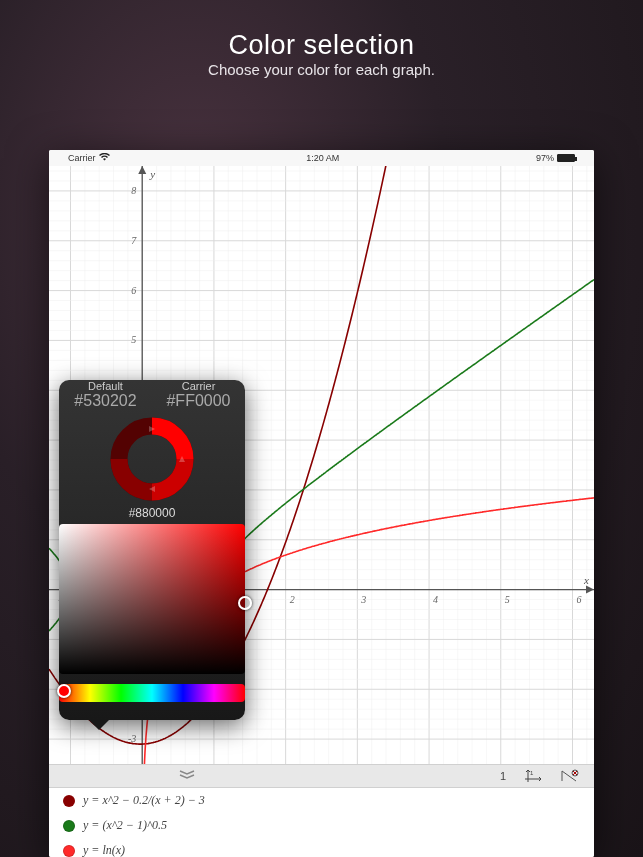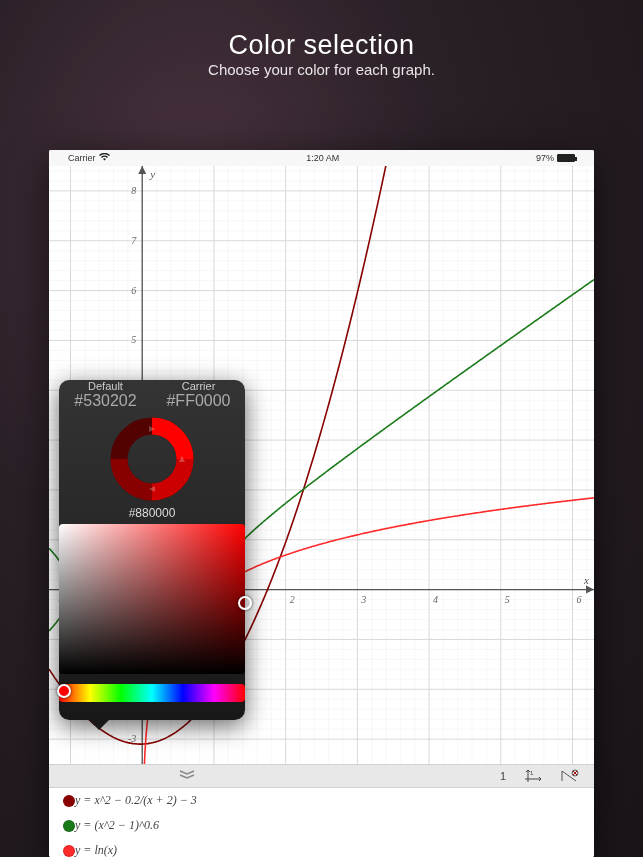--- a/index.html
+++ b/index.html
@@ -45,21 +45,21 @@
 
   .toolbar {
     height: 24px; background: #e8e8e8; border-top:1px solid #d0d0d0; border-bottom:1px solid #d0d0d0;
     display:flex; align-items:center; justify-content:flex-end; gap:10px; padding: 0 10px;
     font-size: 11px;
   }
   .toolbar .expand { margin-right:auto; margin-left:120px; color:#888; }
   .tb-btn { color:#444; padding:0 4px; cursor:pointer; display:flex; align-items:center; gap:2px; }
 
   .fn-list { background:#fff; }
-  .fn-row { display:flex; align-items:center; padding: 5px 14px; font-size: 12px; font-family: Georgia, serif; font-style: italic; color:#444;}
+  .fn-row { display:flex; align-items:center; gap:8px; padding: 5px 14px; font-size: 12px; font-family: Georgia, serif; font-style: italic; color:#444;}
   .fn-dot { width:12px; height:12px; border-radius:50%; flex-shrink:0; }
 
   
   .picker {
     position: absolute;
     left: 10px; top: 230px;
     width: 186px; height: 340px;
     background: linear-gradient(#343434,#181818);
     border-radius: 10px;
     box-shadow: 0 6px 24px rgba(0,0,0,0.6);
@@ -270,21 +270,21 @@
     </span>
   </div>
 
   <div class="fn-list" id="fnlist">
       <div class="fn-row">
         <span class="fn-dot" style="background: rgb(136, 0, 0);"></span>
         <span>y = x^2 − 0.2/(x + 2) − 3</span>
       </div>
       <div class="fn-row">
         <span class="fn-dot" style="background: rgb(26, 122, 26); border: 1px solid rgba(0, 0, 0, 0.15);"></span>
-        <span>y = (x^2 − 1)^0.6</span>
+        <span>y = (x^2 − 1)^0.5</span>
       </div>
       <div class="fn-row">
         <span class="fn-dot" style="background: rgb(255, 42, 42); border: 1px solid rgba(0, 0, 0, 0.15);"></span>
         <span>y = ln(x)</span>
       </div>
     </div>
 
   <div class="picker">
     <div class="picker-labels">
       <div>

